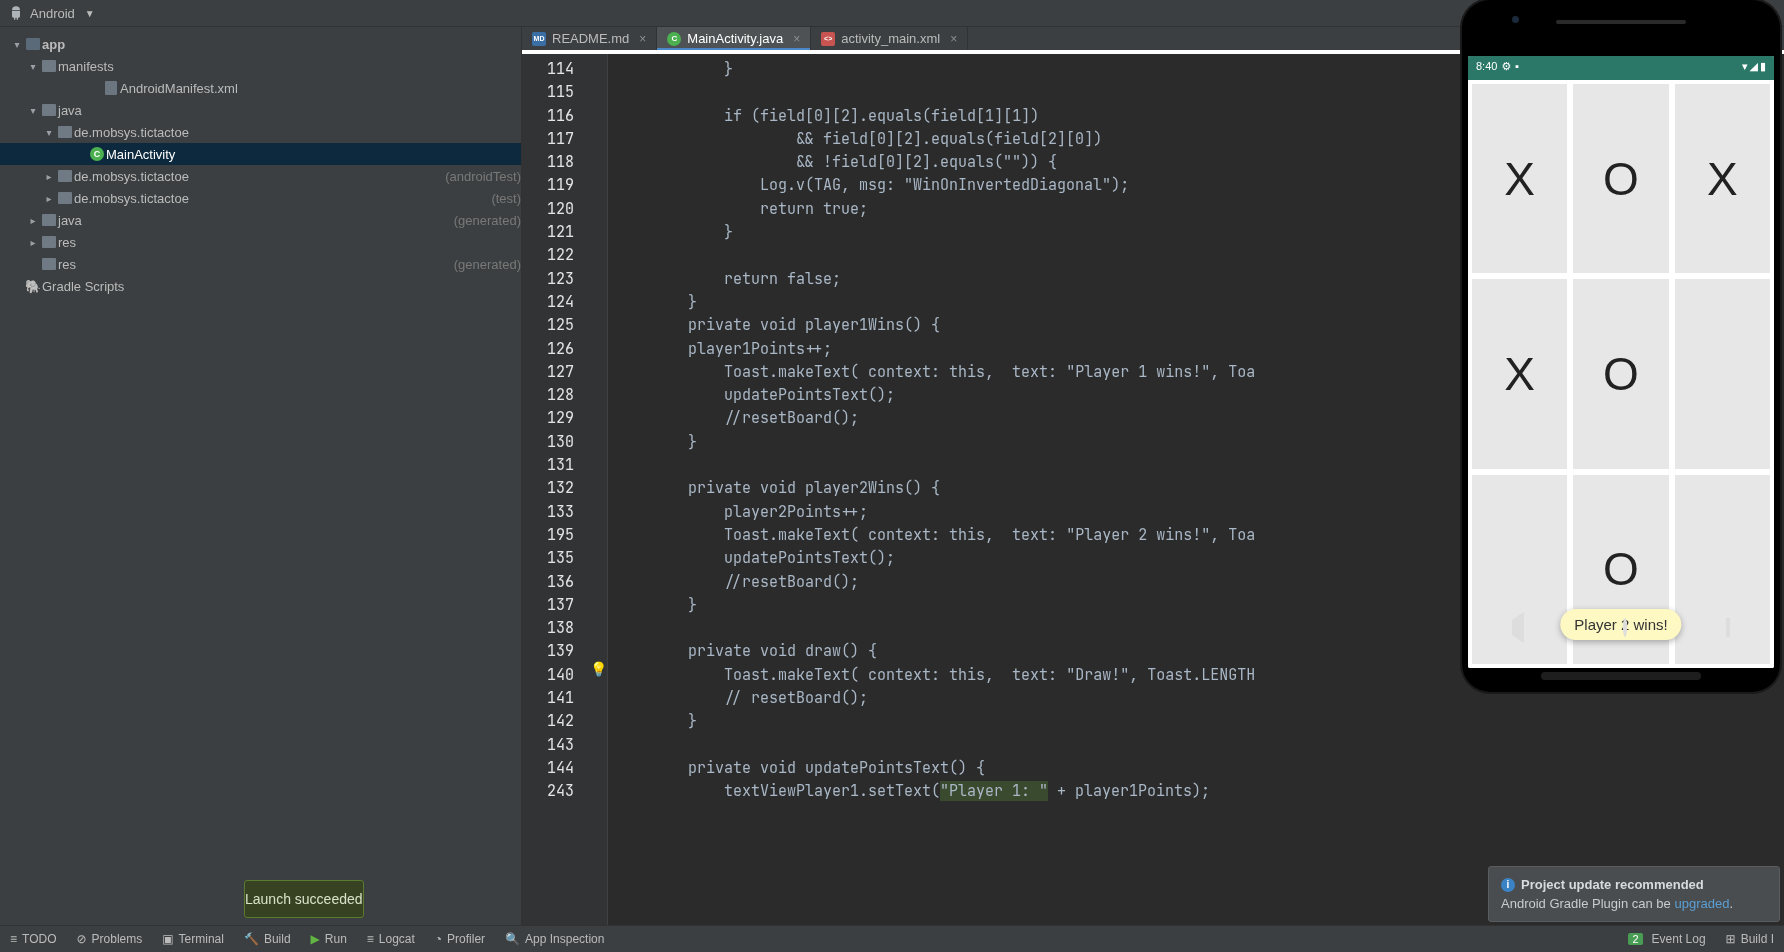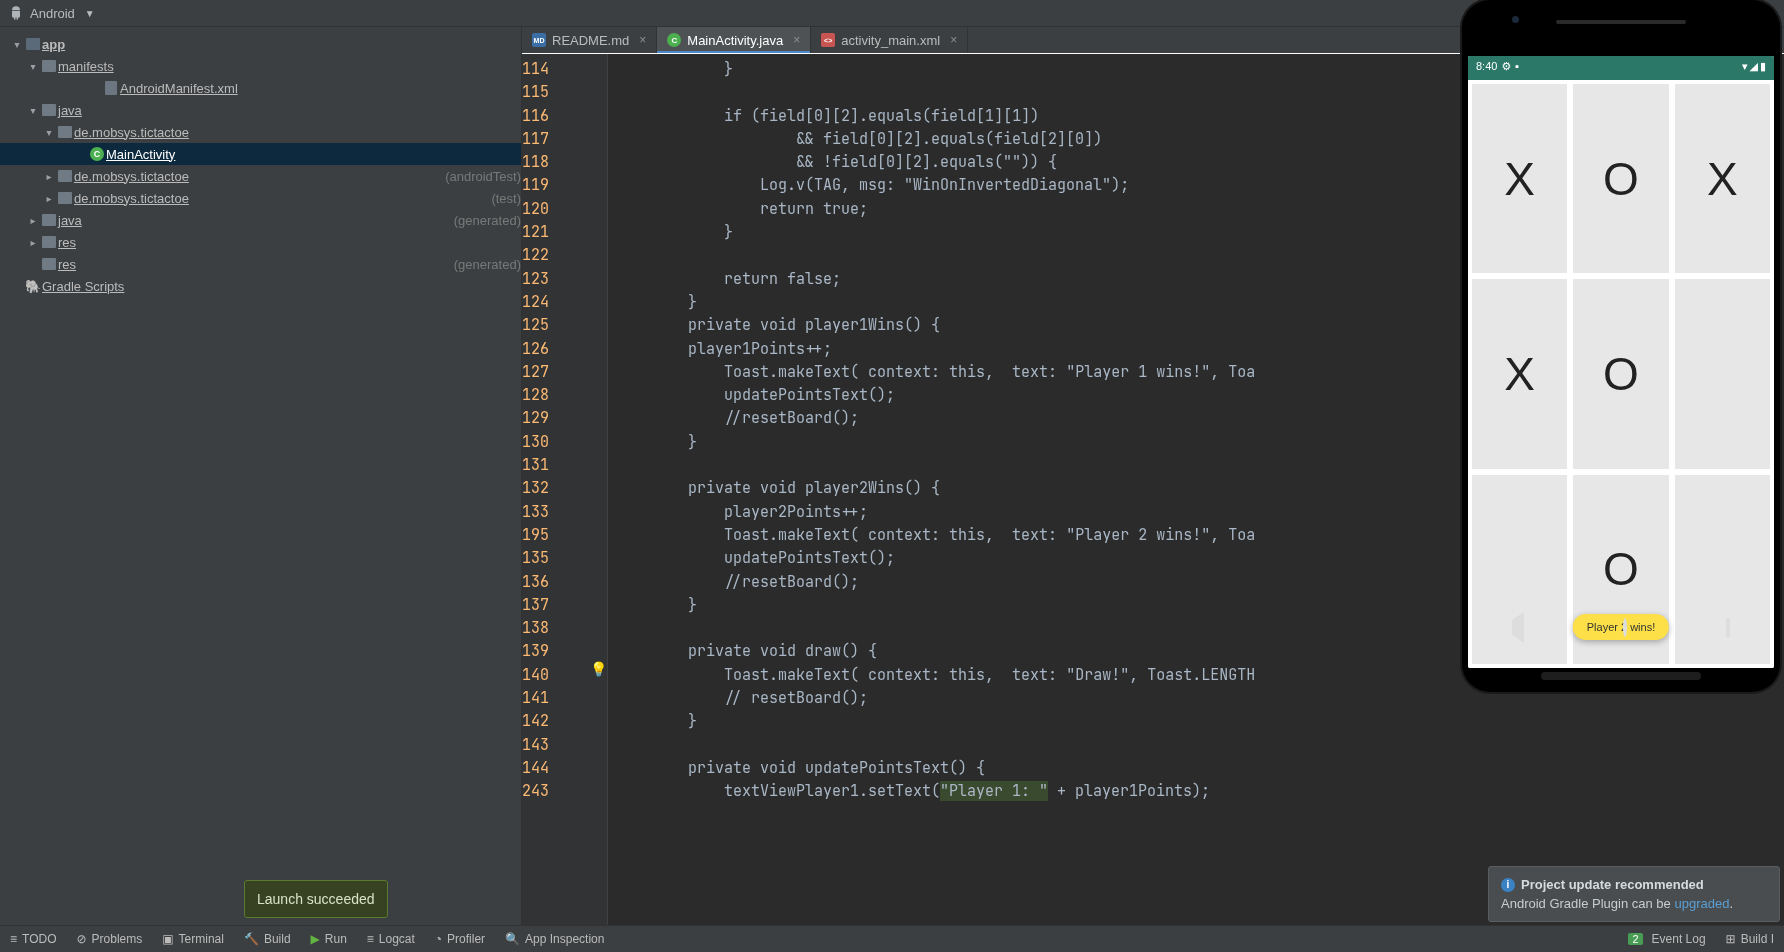--- a/index.html
+++ b/index.html
@@ -41,69 +41,69 @@
   padding-left:6px;cursor:default;white-space:nowrap;
 }
 .tree-row.sel{background:#0d293e;color:#fff;}
 .tree-row .arrow{width:14px;font-size:10px;color:#9aa0a6;text-align:center;}
 .tree-row .ic{width:18px;display:flex;align-items:center;justify-content:center;}
 .folder-icon{width:14px;height:12px;background:#6f7a85;border-radius:1px;position:relative;}
 .folder-icon.mod{background:#5a6a78;}
 .java-icon{width:14px;height:14px;border-radius:50%;background:#4caf50;display:flex;align-items:center;justify-content:center;color:#fff;font-size:9px;font-weight:bold;}
 .file-icon{width:12px;height:14px;background:#6b7681;border-radius:1px;}
 .gradle-icon{width:14px;height:14px;color:#9aa0a6;}
-.tree-row .label{flex:1;text-decoration:underline;}
+.tree-row .label{flex:1;}
 .tree-row .muted{color:#787878;margin-left:4px;}
 .indent-0{padding-left:10px;}
 .indent-1{padding-left:26px;}
 .indent-2{padding-left:42px;}
 .indent-3{padding-left:88px;}
 .indent-4{padding-left:74px;}
 
 .editor-area{flex:1;display:flex;flex-direction:column;background:#2b2b2b;min-width:0;}
 .editor-tabs{
   height:27px;background:#3c3f41;display:flex;align-items:stretch;
-  border-bottom:1px solid #ffffff;
+  border-bottom:4px solid #ffffff;
 }
 .tab{
   display:flex;align-items:center;gap:6px;padding:0 10px;
   border-right:1px solid #323232;color:#bbbbbb;font-size:13px;
   position:relative;
 }
 .tab.active{background:#4e5254;color:#fff;}
 .tab.active::after{content:"";position:absolute;left:0;right:0;bottom:0;height:2px;background:#4a88c7;}
 .tab .close{color:#8a8f93;font-size:12px;margin-left:4px;}
 .tab .file-badge{width:14px;height:14px;}
 .md-badge{background:#3b6ea5;color:#fff;font-size:7px;font-weight:bold;display:flex;align-items:center;justify-content:center;border-radius:2px;}
 .java-badge{width:14px;height:14px;border-radius:50%;background:#4caf50;display:flex;align-items:center;justify-content:center;color:#fff;font-size:8px;font-weight:bold;}
 .xml-badge{background:#c75450;width:14px;height:14px;color:#fff;font-size:7px;font-weight:bold;display:flex;align-items:center;justify-content:center;border-radius:2px;}
 
 .code-wrap{flex:1;display:flex;overflow:hidden;font-family:"JetBrains Mono","Consolas",monospace;font-size:15px;line-height:23.3px;}
 .gutter{
-  width:66px;background:#313335;color:#fdba74;text-align:left;
+  width:66px;background:#313335;color:#e5e5e5;text-align:right;
   padding:4px 14px 4px 0;user-select:none;flex-shrink:0;
 }
 .fold-col{width:20px;background:#313335;border-right:1px solid #414141;position:relative;flex-shrink:0;}
 .code{flex:1;padding:4px 0 4px 8px;white-space:pre;color:#a9b7c6;overflow:hidden;}
 .highlight-str{background:#3a4a2f;}
 .bulb{position:absolute;color:#f0a732;font-size:14px;}
 
 .bottom-bar{
   position:absolute;bottom:0;left:0;right:0;height:27px;
   background:#3c3f41;border-top:1px solid #323232;
   display:flex;align-items:center;font-size:12px;color:#bbbbbb;
 }
 .bottom-bar .bb-item{display:flex;align-items:center;gap:5px;padding:0 10px;height:100%;}
 .bottom-bar .right{margin-left:auto;display:flex;align-items:center;}
 .event-badge{background:#499c54;color:#fff;border-radius:2px;padding:0 4px;font-size:11px;margin-right:4px;}
 
 .launch-pop{
   position:absolute;left:244px;bottom:34px;
   background:#364222;border:1px solid #5a7a2f;color:#d8e2c8;
-  padding:10px 12px;border-radius:3px;font-size:14px;
+  padding:10px 0;border-radius:3px;font-size:14px;
 }
 
 .notif{
   position:absolute;right:4px;bottom:30px;width:292px;
   background:#4a4d4f;border:1px solid #5a5d5f;border-radius:3px;
   padding:10px 12px;color:#c7cccf;font-size:13px;
 }
 .notif .title{font-weight:bold;color:#d6dbde;display:flex;align-items:center;gap:6px;margin-bottom:4px;}
 .notif a{color:#5a9fd4;text-decoration:none;}
 .info-icon{width:14px;height:14px;border-radius:50%;background:#3b82c4;color:#fff;display:flex;align-items:center;justify-content:center;font-size:10px;font-weight:bold;}
@@ -117,21 +117,21 @@
 .emu-speaker{position:absolute;top:20px;left:50%;transform:translateX(-50%);width:130px;height:4px;background:#2a2a2a;border-radius:4px;}
 .emu-camera{position:absolute;top:16px;left:50px;width:7px;height:7px;border-radius:50%;background:#1a2a3a;}
 .emu-status{height:20px;background:#2b7868;color:#fff;display:flex;align-items:center;padding:0 8px;font-size:11px;gap:4px;}
 .emu-status .r{margin-left:auto;display:flex;gap:2px;align-items:center;}
 .emu-appbar{height:4px;background:#2b7868;}
 .emu-score{display:flex;align-items:center;justify-content:space-between;padding:4px 8px;background:#fff;color:#333;}
 .emu-score .scores{font-size:22px;color:#555;line-height:1.2;}
 .emu-reset{background:#d6d6d6;color:#333;font-size:12px;padding:8px 12px;border-radius:2px;}
 .emu-grid{flex:1;display:grid;grid-template-columns:repeat(3,1fr);grid-template-rows:repeat(3,1fr);gap:6px;padding:4px;background:#fff;position:relative;}
 .cell{background:#e7e7e7;display:flex;align-items:center;justify-content:center;font-size:46px;font-weight:500;color:#222;}
-.emu-toast{position:absolute;bottom:28px;left:50%;transform:translateX(-50%);background:#fde047;color:#333;font-size:11px;padding:7px 14px;border-radius:18px;box-shadow:0 2px 6px rgba(0,0,0,.3);}
+.emu-toast{position:absolute;bottom:28px;left:50%;transform:translateX(-50%);background:#fef9c3;color:#333;font-size:15px;padding:7px 14px;border-radius:18px;box-shadow:0 2px 6px rgba(0,0,0,.3);}
 .emu-nav{position:absolute;bottom:46px;left:0;right:0;height:38px;display:flex;justify-content:space-around;align-items:center;}
 .emu-nav .nbtn{color:#ddd;}
 .emu-home-btn{position:absolute;bottom:12px;left:50%;transform:translateX(-50%);width:160px;height:8px;background:#1e1e1e;border-radius:6px;}
 
 .tri{width:0;height:0;border-top:8px solid transparent;border-bottom:8px solid transparent;border-right:12px solid #ddd;}
 .circ{width:14px;height:14px;border-radius:50%;border:2px solid #ddd;}
 .sq{width:12px;height:12px;border:2px solid #ddd;}
 </style>
 </head>
 <body>

